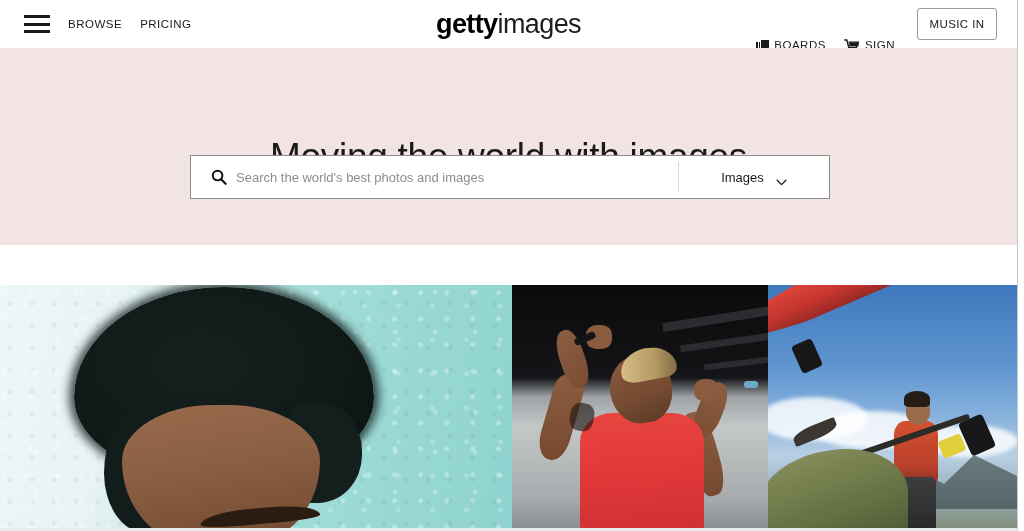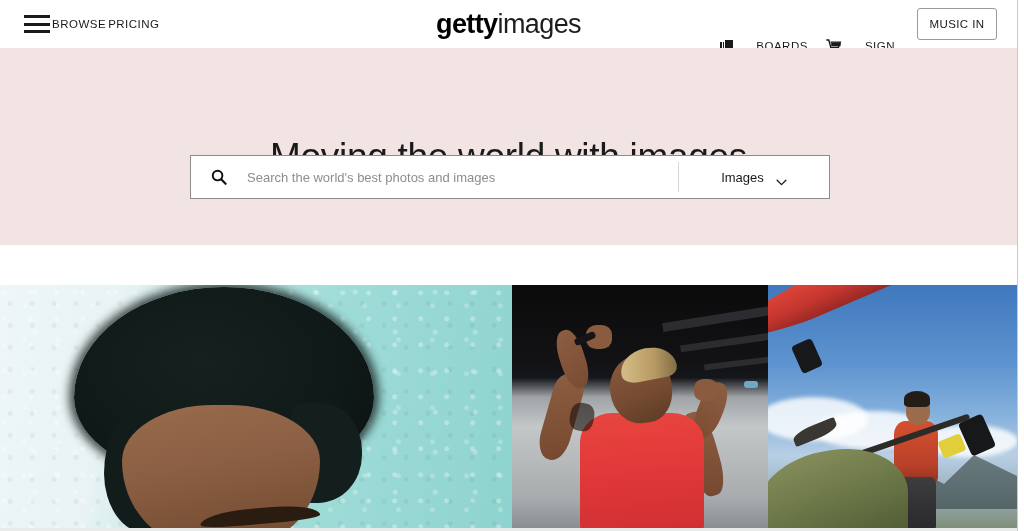--- a/index.html
+++ b/index.html
@@ -28,21 +28,21 @@
     height: 48px;
     background: #ffffff;
     display: flex;
     align-items: center;
   }
 
   .header-left {
     display: flex;
     align-items: center;
     padding-left: 24px;
-    gap: 2px;
+    gap: 18px;
     text-align: center;
   }
 
   .hamburger {
     width: 26px;
     height: 18px;
     display: flex;
     flex-direction: column;
     justify-content: space-between;
     cursor: pointer;
@@ -82,22 +82,22 @@
     right: 20px;
     top: 0;
     height: 48px;
     display: flex;
     align-items: center;
     gap: 18px;
   }
 
   .hr-item {
     display: flex;
-    align-items: center;
-    gap: 22px;
+    align-items: flex-start;
+    gap: 4px;
     font-size: 11.5px;
     letter-spacing: 0.5px;
     color: #1a1a1a;
     cursor: pointer;
     margin-top: 43px;
   }
 
   .icon-boards {
     position: relative;
     width: 14px;
@@ -160,21 +160,21 @@
     background: #ffffff;
     border: 1px solid #8c8c8c;
     display: flex;
     align-items: center;
   }
 
   .search-field {
     flex: 1 1 auto;
     display: flex;
     align-items: center;
-    gap: 20px;
+    gap: 9px;
     padding-left: 20px;
     height: 100%;
   }
 
   .icon-search { width: 16px; height: 16px; flex: 0 0 auto; }
 
   .search-input {
     flex: 1 1 auto;
     border: none;
     outline: none;

